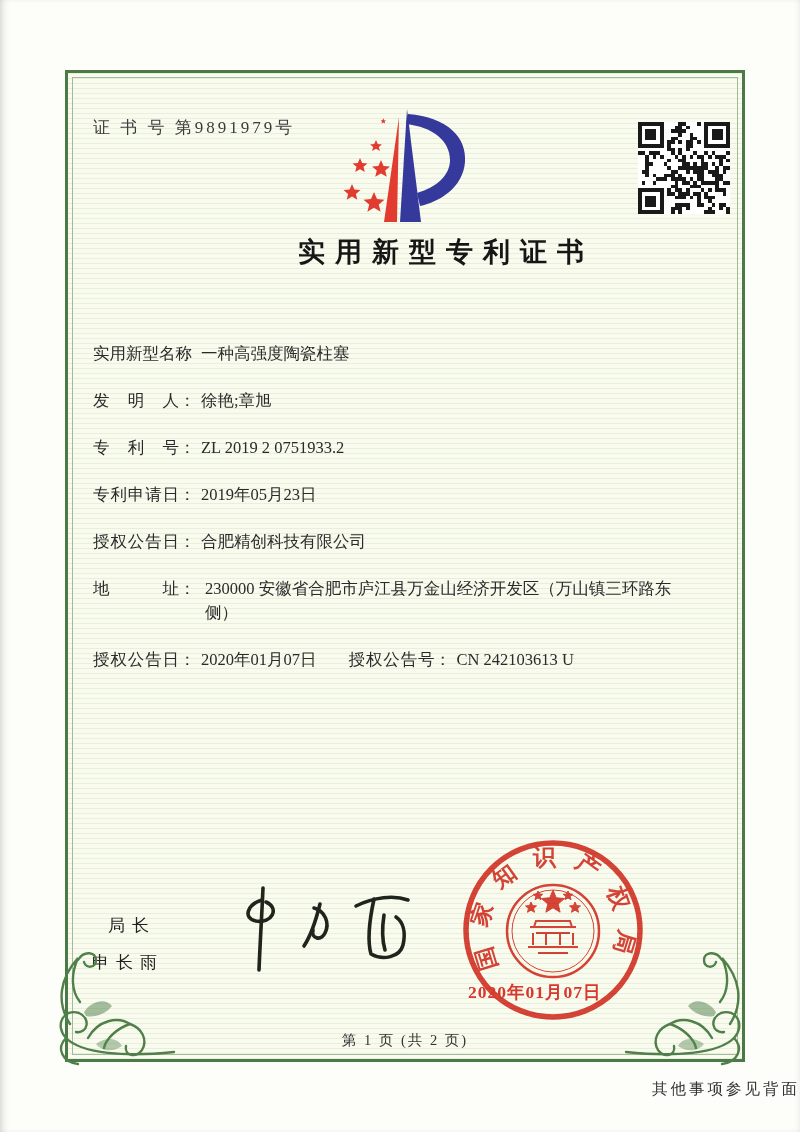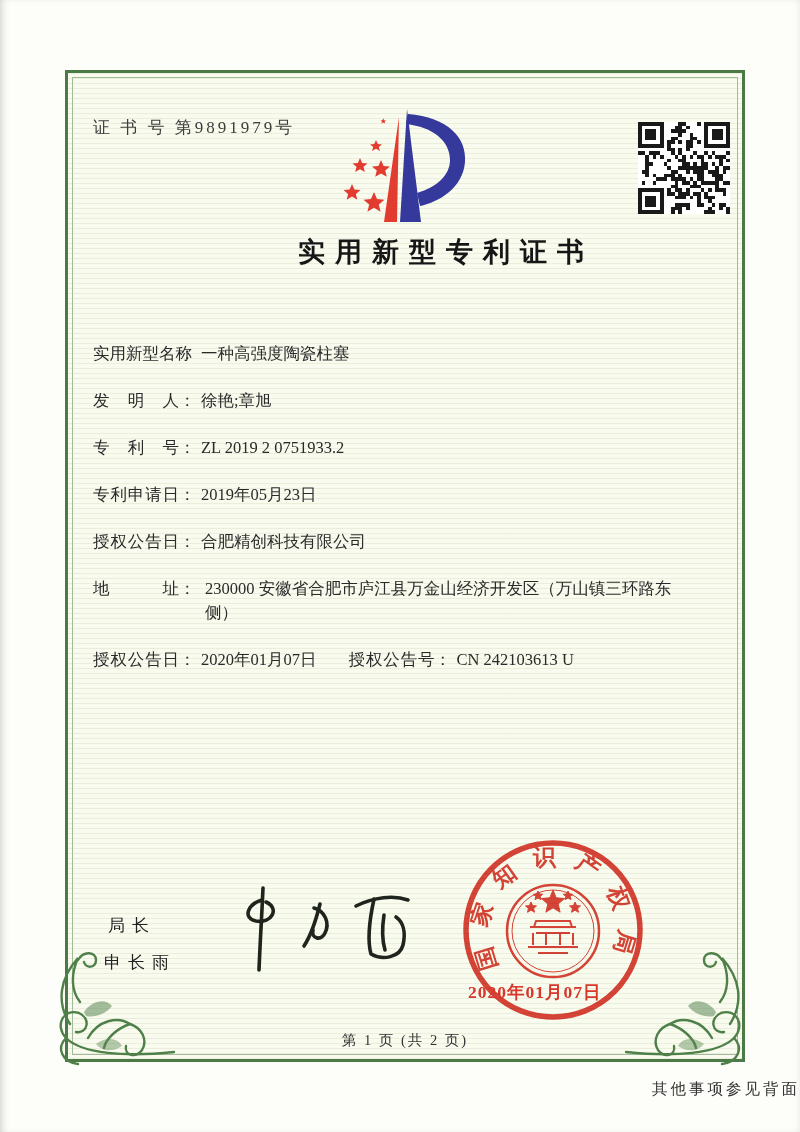--- a/index.html
+++ b/index.html
@@ -24,21 +24,21 @@
   .flabel{display:inline-block;width:86px;text-align:justify;text-align-last:justify;
           -moz-text-align-last:justify;white-space:nowrap;}
   .colon{display:inline-block;width:14px;}
   .fvalue{margin-left:8px;flex:1;}
   .grant-row{display:flex;line-height:24px;}
   .grant-group{display:flex;}
   .grant-group.second{margin-left:32px;}
   .paras{position:absolute;left:93px;top:658px;width:624px;}
   .paras p{margin:0;text-indent:2em;font-size:15.5px;line-height:25.5px;text-align:justify;color:#222;}
   .sig-title{position:absolute;left:108px;top:914px;font-size:17px;letter-spacing:7px;color:#222;}
-  .sig-name{position:absolute;left:104px;top:951px;font-size:17px;letter-spacing:7px;color:#222;}
+  .sig-name{position:absolute;left:92px;top:951px;font-size:17px;letter-spacing:7px;color:#222;}
   .signature{position:absolute;left:228px;top:882px;}
   .seal{position:absolute;left:458px;top:835px;mix-blend-mode:multiply;}
   .seal-date{position:absolute;left:468px;top:980px;width:175px;font-size:17.5px;font-weight:bold;
              letter-spacing:1px;color:#d8372b;}
   .footer-page{position:absolute;left:65px;top:1031px;width:680px;text-align:center;
                font-size:14.5px;letter-spacing:2px;color:#333;}
   .back-note{position:absolute;left:0;top:1079px;width:800px;text-align:right;
              font-size:15.5px;letter-spacing:3px;color:#333;}
   .flourish{position:absolute;width:150px;height:122px;}
   .flourish.bl{left:26px;top:948px;}

